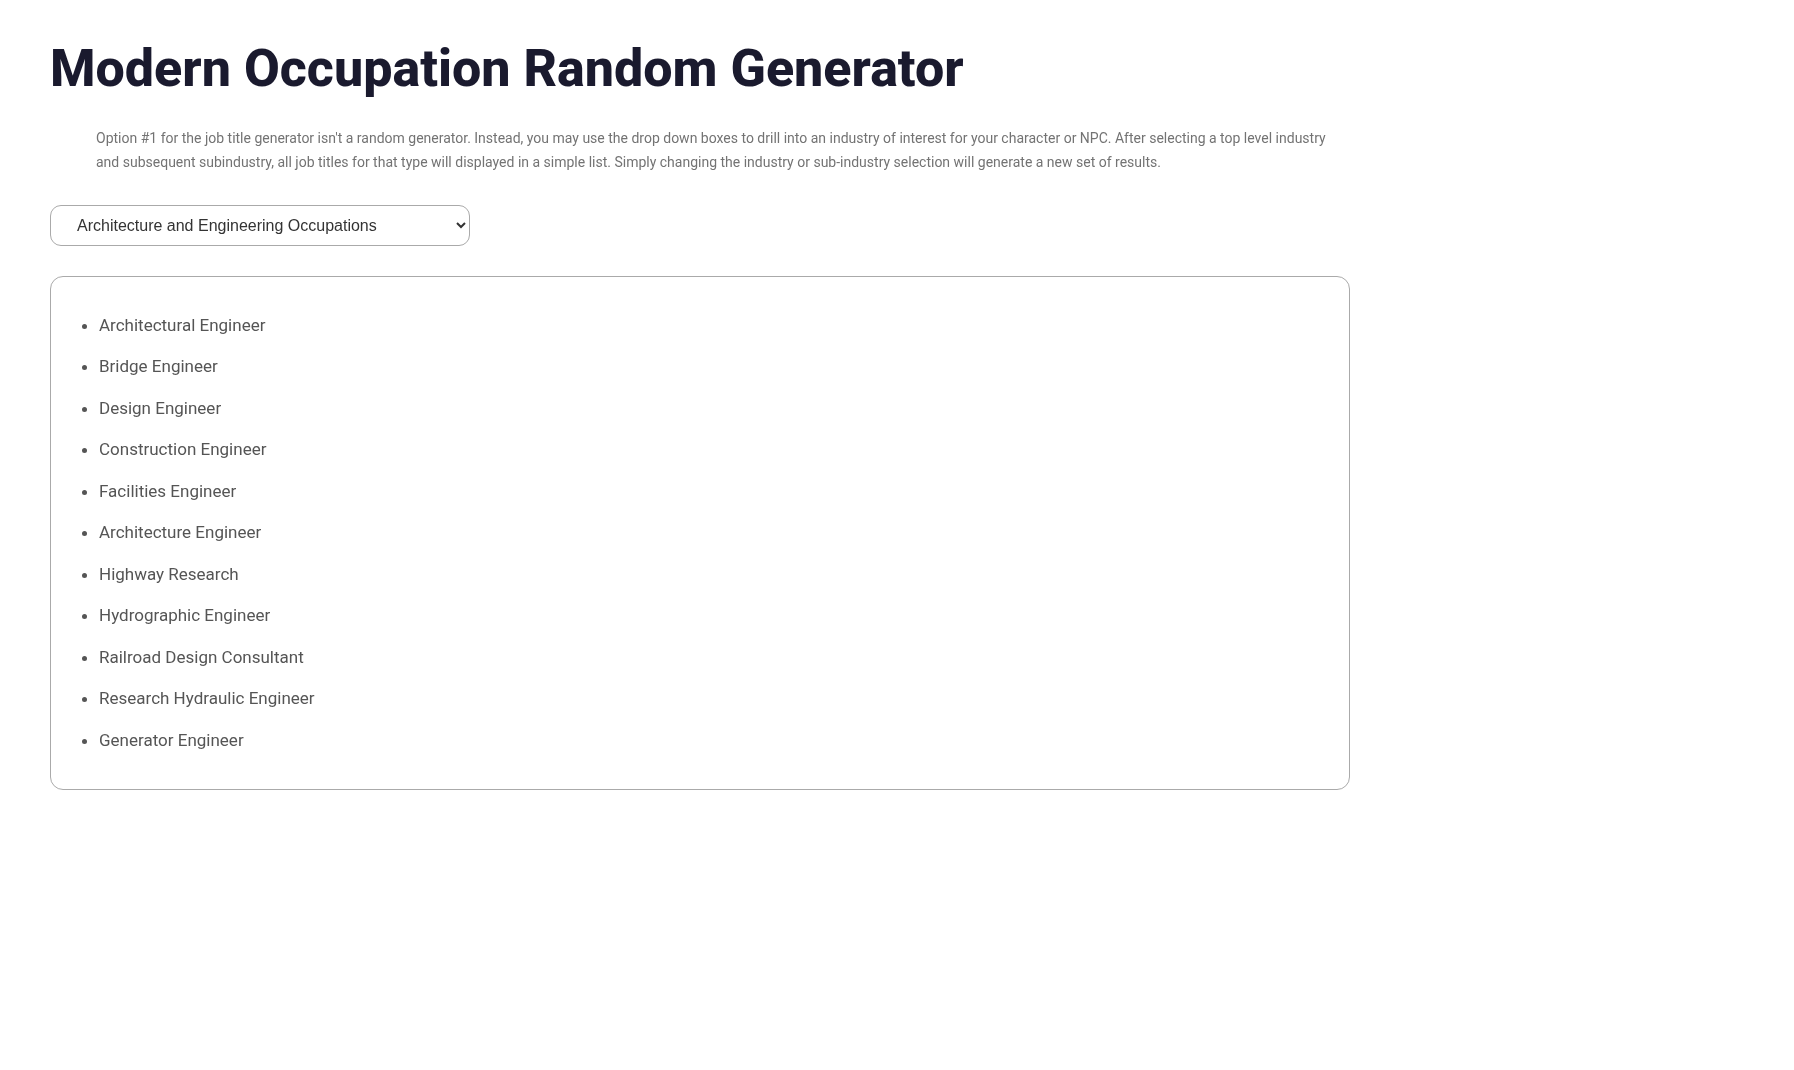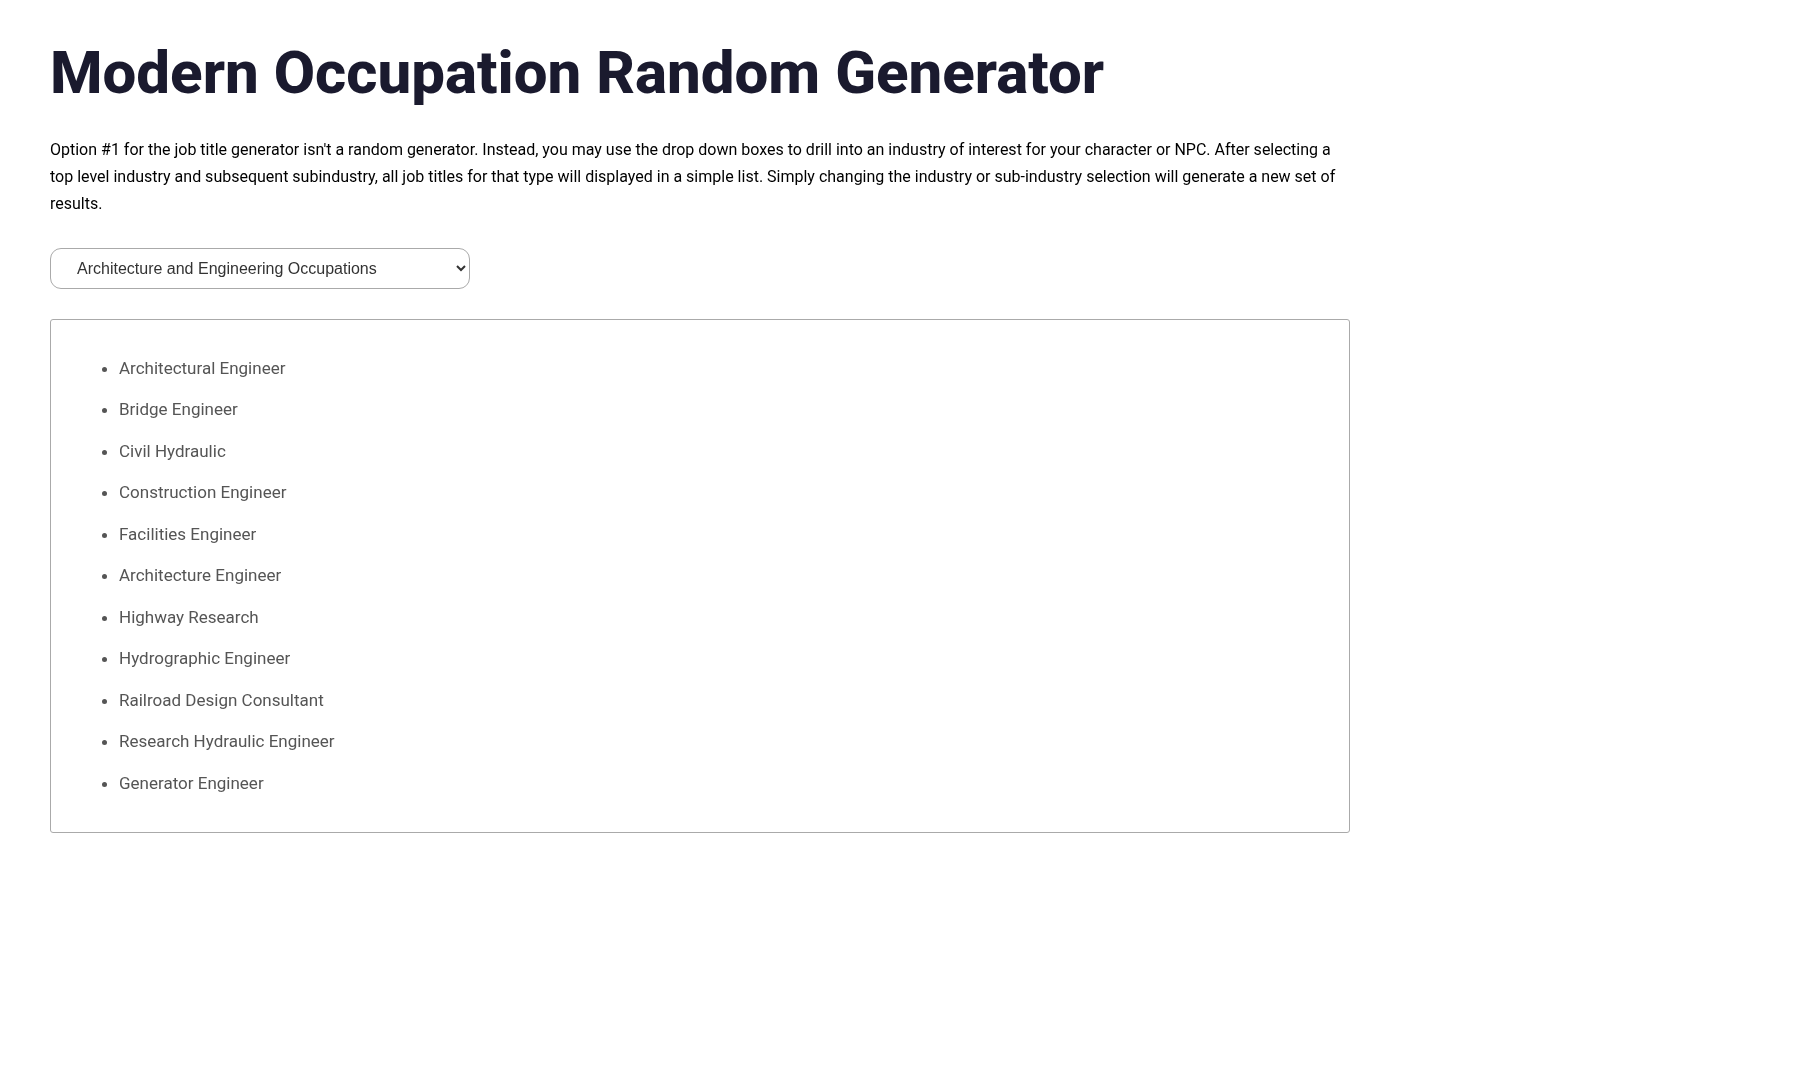--- a/index.html
+++ b/index.html
@@ -10,33 +10,34 @@
 
     body {
       font-family: -apple-system, BlinkMacSystemFont, 'Segoe UI', Roboto, Arial, sans-serif;
       background-color: #ffffff;
       color: #333333;
       padding: 40px 50px;
       max-width: 1400px;
     }
 
     h1 {
-      font-size: 60px;
+      font-size: 52px;
       font-weight: 800;
       color: #1a1a2e;
       margin-bottom: 30px;
       line-height: 1.1;
     }
 
     .description {
-      font-size: 16px;
-      color: #000000;
+      font-size: 14px;
+      color: #737373;
       line-height: 1.7;
       margin-bottom: 30px;
       max-width: 1300px;
+      margin-left: 46px;
     }
 
     .controls {
       display: flex;
       flex-direction: column;
       gap: 14px;
       margin-bottom: 30px;
     }
 
     select {
@@ -51,22 +52,22 @@
       cursor: pointer;
       width: 420px;
     }
 
     select.active-select {
       border: 2px solid #1a5fb4;
     }
 
     .results-box {
       border: 1px solid #aaaaaa;
-      border-radius: 3px;
-      padding: 30px 48px;
+      border-radius: 13px;
+      padding: 30px 28px;
       max-width: 1340px;
       min-height: 200px;
     }
 
     .results-list {
       list-style: disc;
       padding-left: 20px;
       display: flex;
       flex-direction: column;
       gap: 4px;
@@ -88,21 +89,21 @@
 
 <div class="controls">
   <select>
   <option>Architecture and Engineering Occupations</option><option>Business and Financial Operations</option><option>Computer and Mathematical Occupations</option><option>Education, Training, and Library</option><option>Healthcare Practitioners</option></select>
 </div>
 
 <div class="results-box">
   <ul class="results-list">
   <li>Architectural Engineer</li>
       <li>Bridge Engineer</li>
-      <li>Civil Hydraulic</li>
+      <li>Design Engineer</li>
       <li>Construction Engineer</li>
       <li>Facilities Engineer</li>
       <li>Architecture Engineer</li>
       <li>Highway Research</li>
       <li>Hydrographic Engineer</li>
       <li>Railroad Design Consultant</li>
       <li>Research Hydraulic Engineer</li>
       <li>Generator Engineer</li>
     </ul>
 </div>

